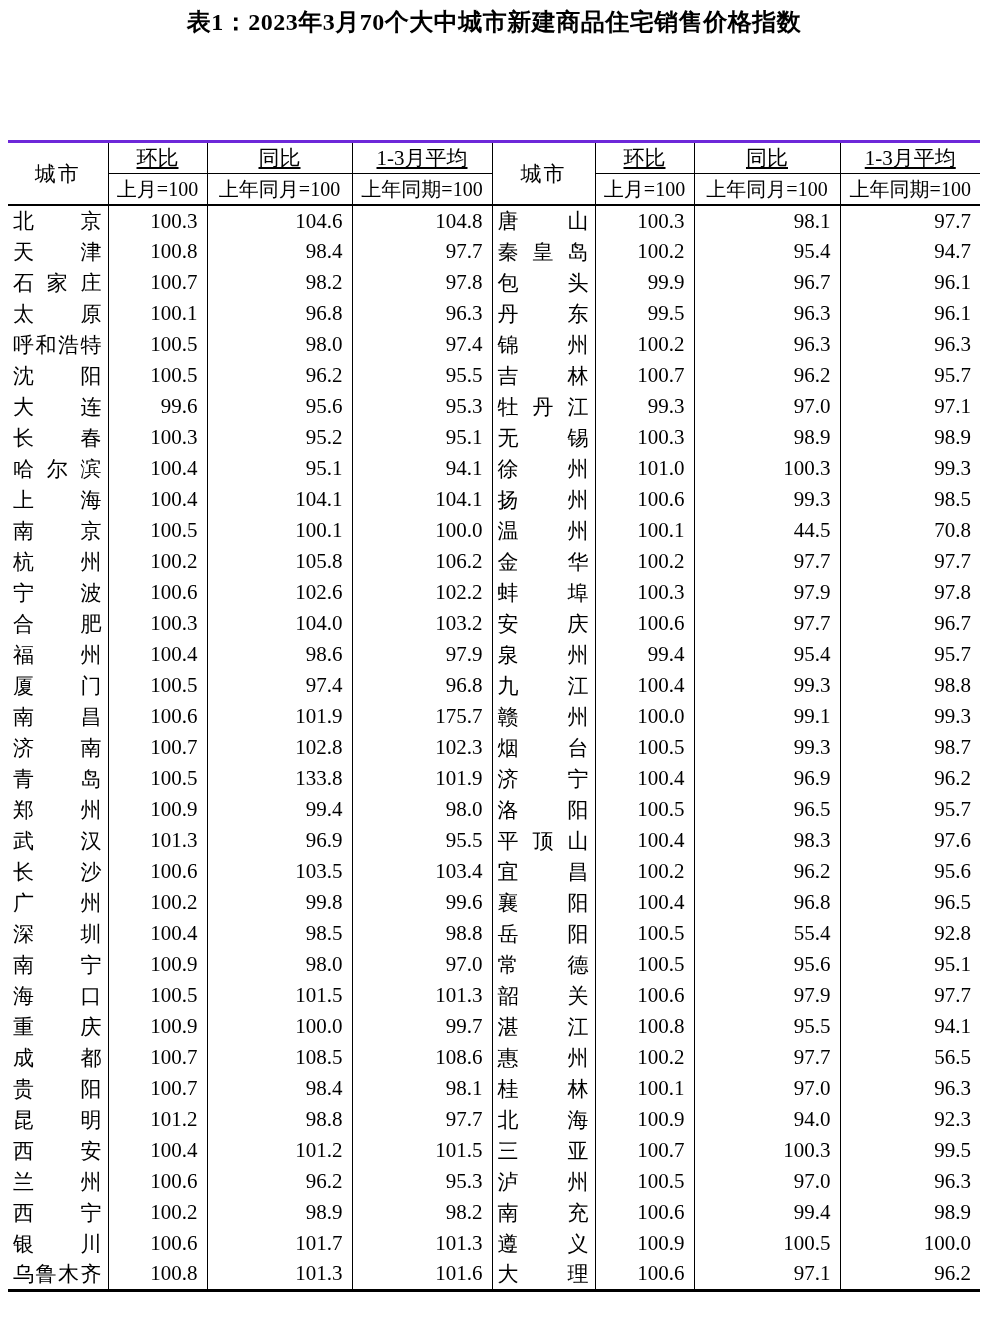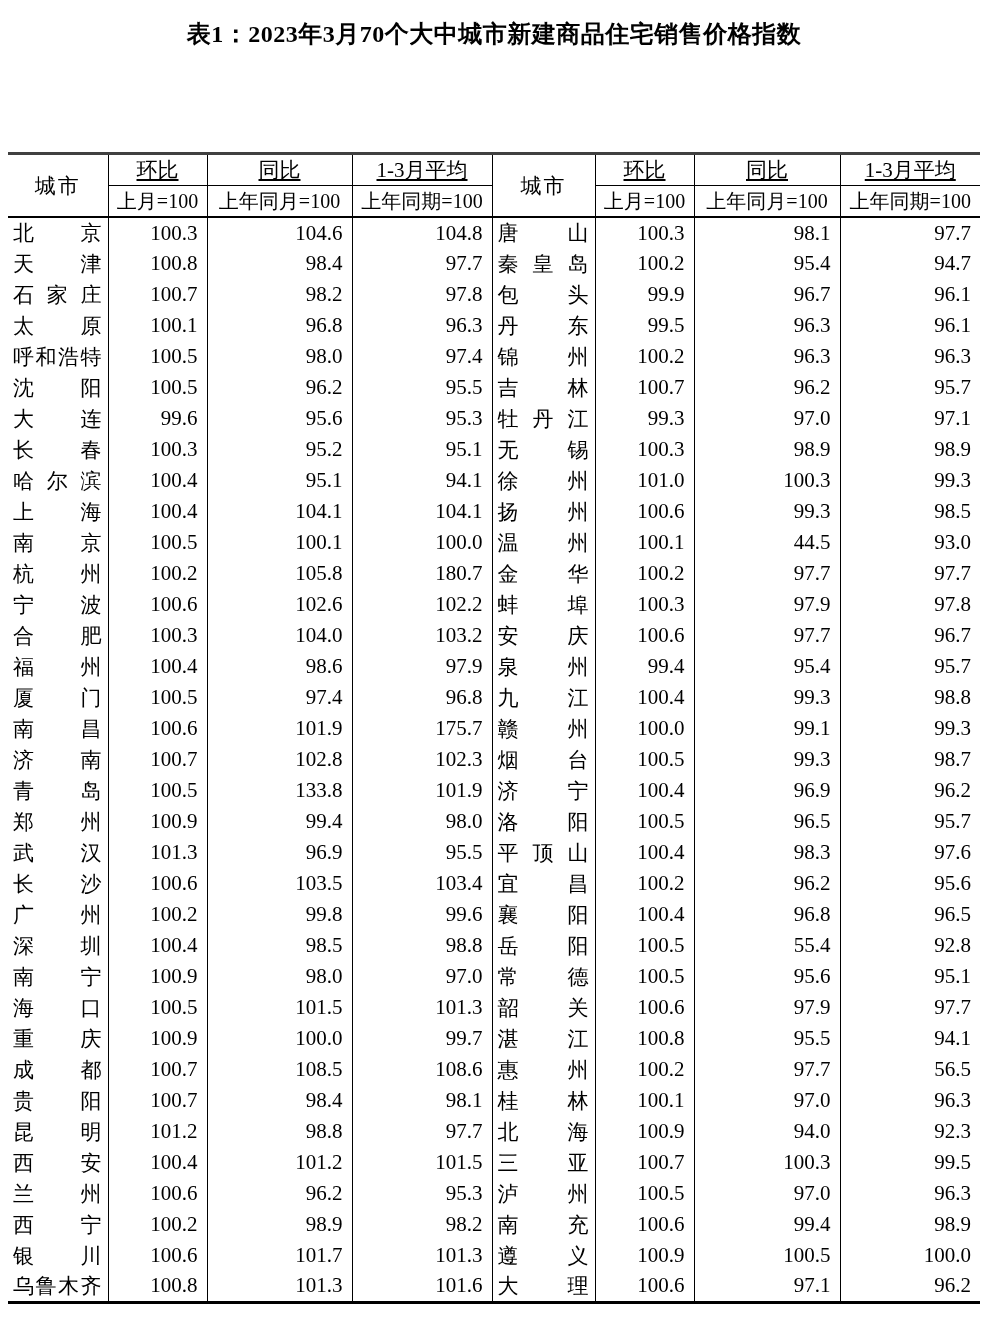--- a/index.html
+++ b/index.html
@@ -11,33 +11,33 @@
     position: relative;
     width: 988px;
     height: 1332px;
     background: #ffffff;
     overflow: hidden;
     font-family: "Liberation Serif", "DejaVu Serif", serif;
     color: #000000;
   }
   .title {
     margin: 0;
-    padding-top: 20px;
+    padding-top: 8px;
     text-align: center;
     font-size: 24px;
     font-weight: bold;
     line-height: 28px;
     letter-spacing: 0.5px;
   }
   table.price-table {
     border-collapse: collapse;
     table-layout: fixed;
     width: 972px;
     margin: 104px 0 3px 8px;
-    border-top: 3px solid #404040;
+    border-top: 3px solid #6d28d9;
     border-bottom: 3px solid #000;
   }
   .price-table th, .price-table td {
     border-right: 1.5px solid #000;
     font-weight: normal;
     padding: 0;
     overflow: hidden;
     white-space: nowrap;
   }
   .price-table th.last, .price-table td:last-child {
@@ -218,27 +218,27 @@
           <td class="num">98.5</td>
         </tr>
         <tr>
           <td class="city">南京</td>
           <td class="num">100.5</td>
           <td class="num">100.1</td>
           <td class="num">100.0</td>
           <td class="city">温州</td>
           <td class="num">100.1</td>
           <td class="num">44.5</td>
-          <td class="num">93.0</td>
+          <td class="num">70.8</td>
         </tr>
         <tr>
           <td class="city">杭州</td>
           <td class="num">100.2</td>
           <td class="num">105.8</td>
-          <td class="num">180.7</td>
+          <td class="num">106.2</td>
           <td class="city">金华</td>
           <td class="num">100.2</td>
           <td class="num">97.7</td>
           <td class="num">97.7</td>
         </tr>
         <tr>
           <td class="city">宁波</td>
           <td class="num">100.6</td>
           <td class="num">102.6</td>
           <td class="num">102.2</td>

